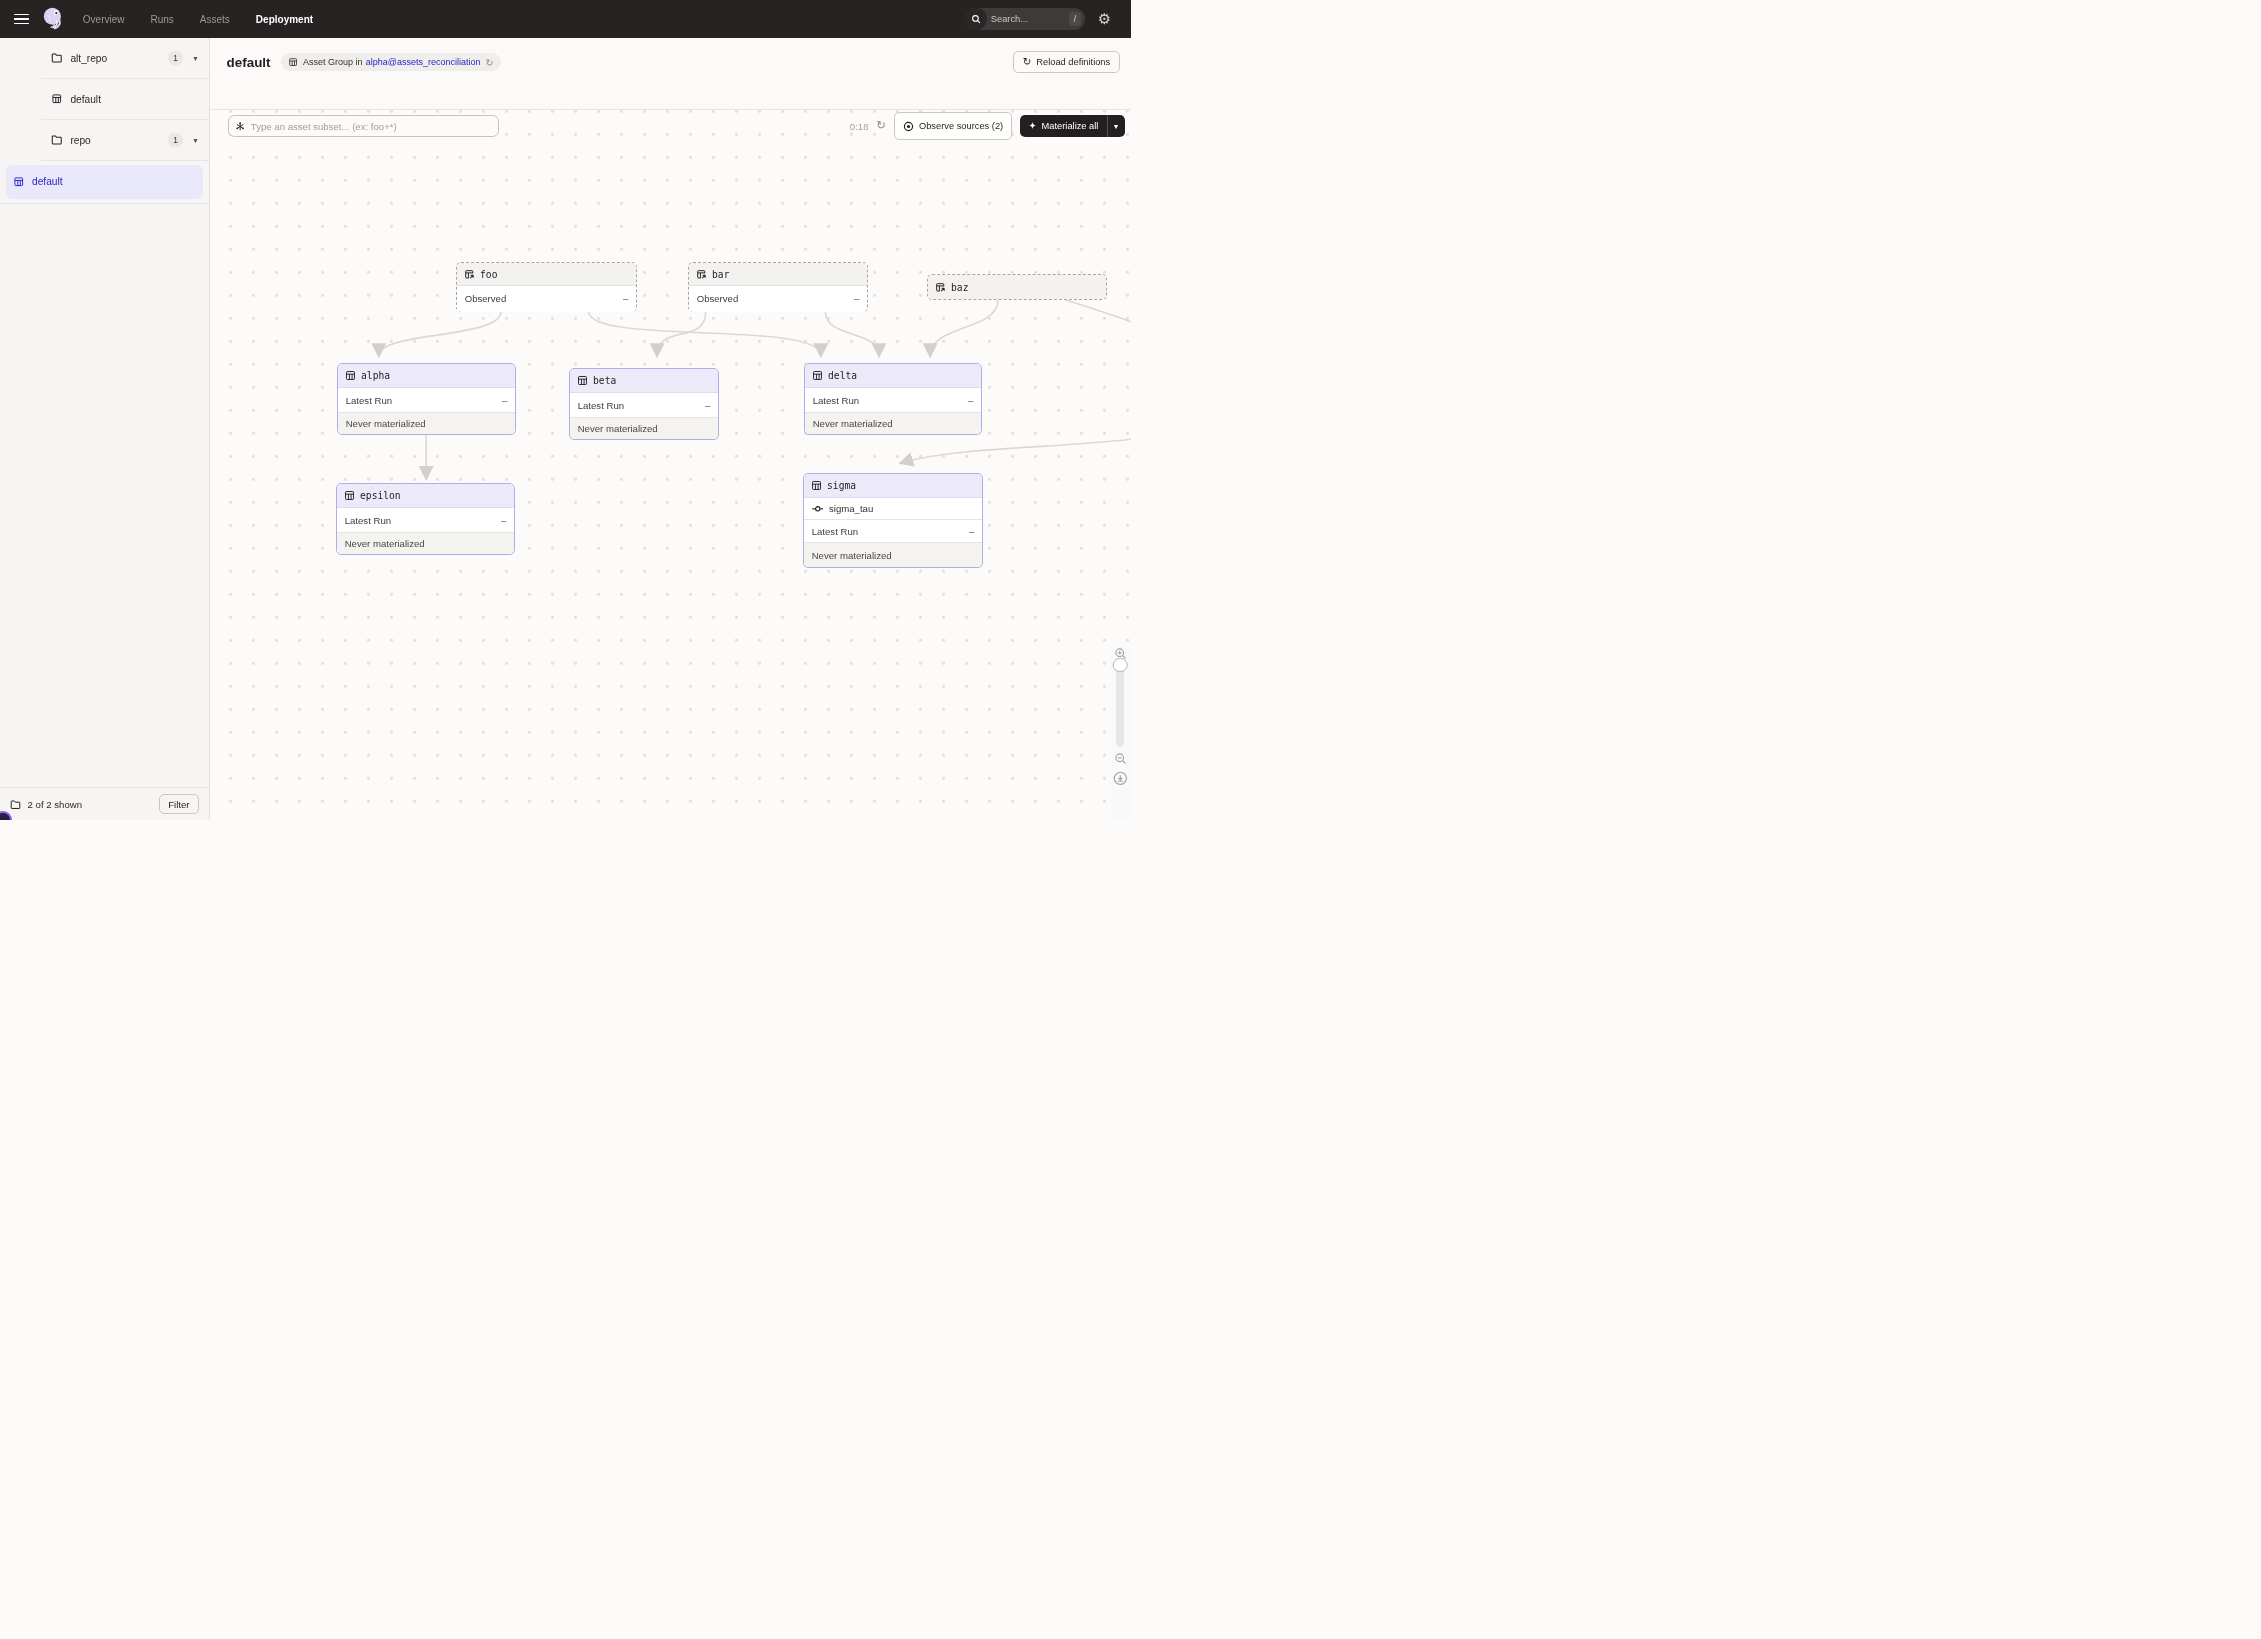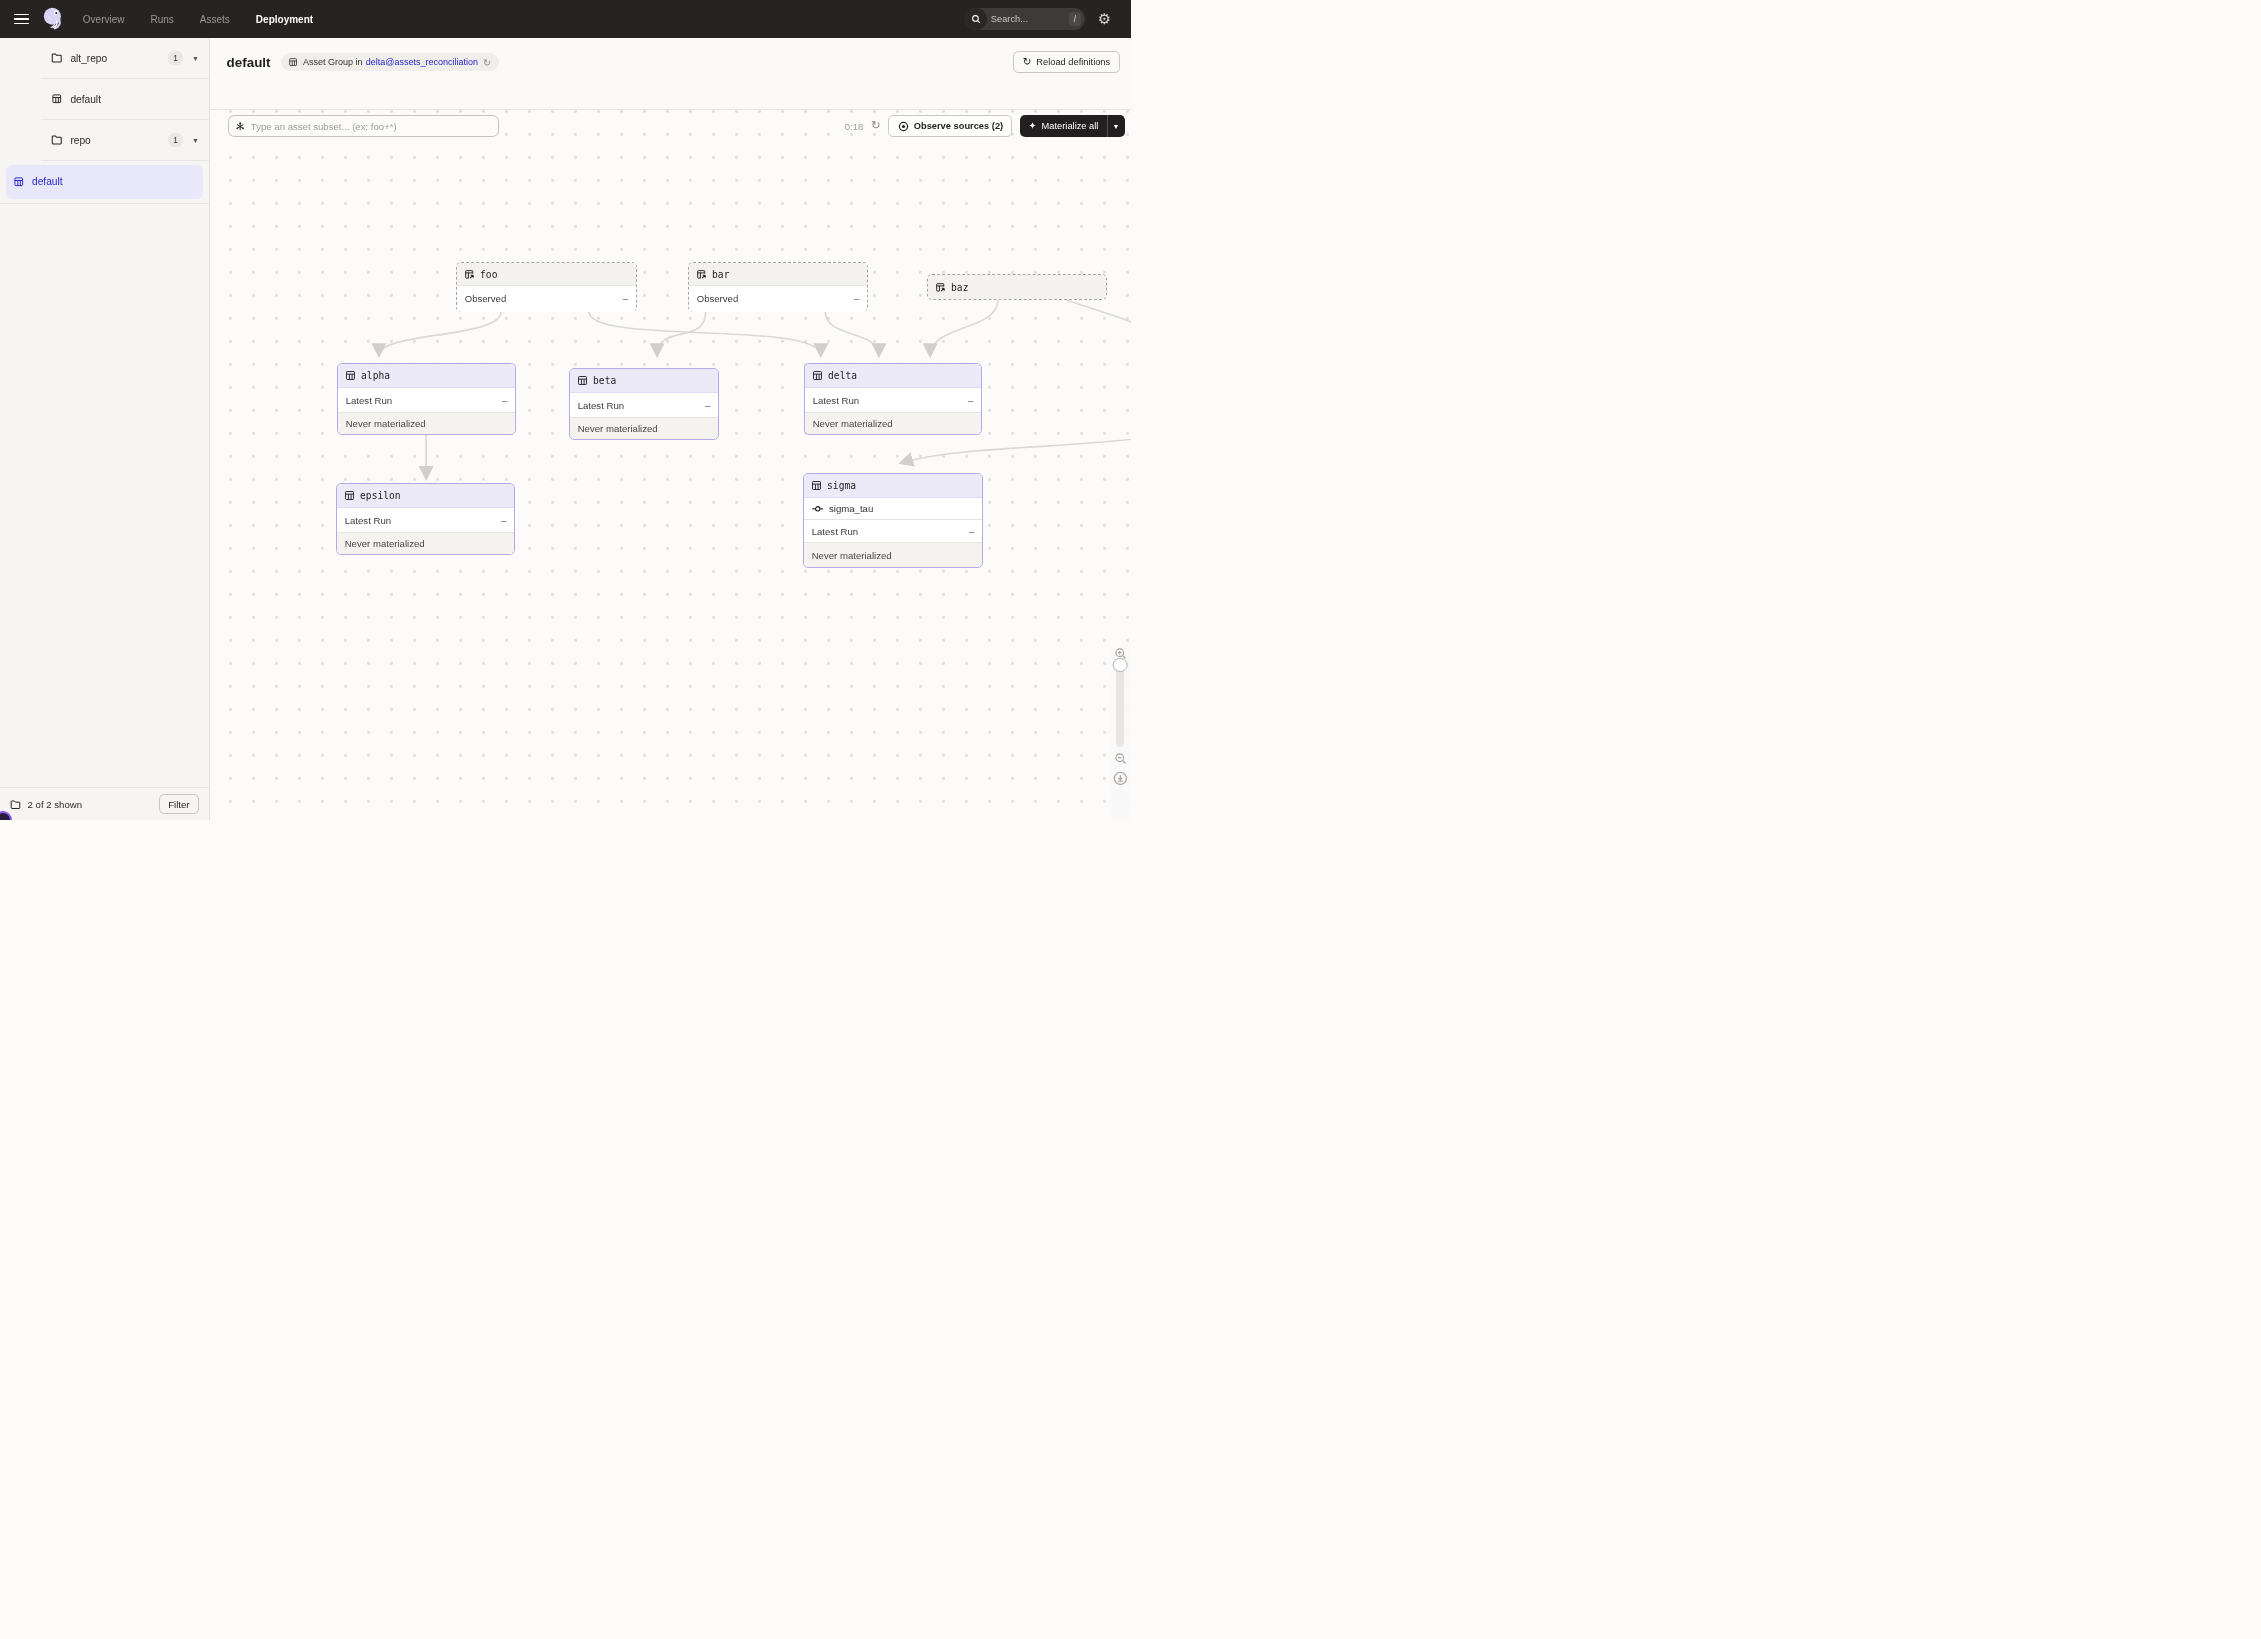--- a/index.html
+++ b/index.html
@@ -59,21 +59,21 @@
     background-size:23px 23px; background-position:9px 12.8px; overflow:hidden; }
   .edges { position:absolute; top:0; left:0; pointer-events:none; }
 
   .toolbar { position:absolute; top:5.1px; left:0; width:100%; height:23px; }
   .subset-input { position:absolute; left:18px; top:0; width:271px; height:22px; border:1px solid #C6C3BF; border-radius:6.4px; background:#FCFBFA; display:flex; align-items:center; padding:0 6.4px; }
   .subset-input input { border:none; outline:none; background:transparent; font-size:9.6px; width:100%; margin-left:5.1px; color:#231F20; font-family:"Liberation Sans",sans-serif; }
   .subset-input input::placeholder { color:#A09D99; }
   .tb-right { position:absolute; right:6.4px; top:0; height:22px; display:flex; align-items:center; gap:7.7px; }
   .timer { font-size:9.6px; color:#A5A29E; }
   .tb-refresh { color:#8B8885; font-size:11.5px; cursor:pointer; line-height:1; }
-  .observe-btn { display:flex; align-items:center; gap:5.1px; background:#FEFEFD; border:0.6px solid #CBC8C4; border-radius:5.1px; height:22px; padding:0 8.3px; font-size:9.3px; color:#231F20; cursor:pointer; font-family:"Liberation Sans",sans-serif;font-weight:bold; }
+  .observe-btn { display:flex; align-items:center; gap:5.1px; background:#FEFEFD; border:0.6px solid #CBC8C4; border-radius:5.1px; height:28px; padding:0 8.3px; font-size:9.3px; color:#231F20; cursor:pointer; font-family:"Liberation Sans",sans-serif; }
   .mat-btn { display:flex; align-items:stretch; background:#231F20; border-radius:5.1px; height:22px; overflow:hidden; }
   .mat-main { display:flex; align-items:center; gap:5.1px; color:#FFFFFF; font-size:9.3px; padding:0 8.3px; cursor:pointer; }
   .spark { font-size:9.6px; line-height:1; }
   .mat-div { width:0.6px; background:#55514F; }
   .mat-caret { display:flex; align-items:center; justify-content:center; width:17.3px; color:#FFFFFF; font-size:7px; cursor:pointer; }
 
   
   .node { position:absolute; border-radius:5.1px; background:#FFFFFF; cursor:pointer; }
   .node.source { border:1px dashed #A7A4A1; }
   .node.asset { border:1px solid #B1ABEA; }
@@ -190,21 +190,21 @@
       <div class="title-row">
         <span class="page-title">default</span>
         <div class="ctx-pill">
           <svg class="icon" width="10.2" height="10.2" viewBox="0 0 18 18" fill="none" stroke="#34312E" stroke-width="1.5">
             <rect x="3" y="3" width="12" height="12" rx="1.2"></rect>
             <line x1="3" y1="7" x2="15" y2="7"></line>
             <line x1="7.5" y1="7" x2="7.5" y2="15"></line>
             <line x1="11.5" y1="7" x2="11.5" y2="15"></line>
           </svg>
           <span class="txt">Asset Group in</span>
-          <a>delta@assets_reconciliation</a>
+          <a>alpha@assets_reconciliation</a>
           <span class="mini-reload">↻</span>
         </div>
         <button class="reload-btn">
           <span class="reload-glyph">↻</span>
           <span>Reload definitions</span>
         </button>
       </div>
     </div>
 
     <div class="canvas">

